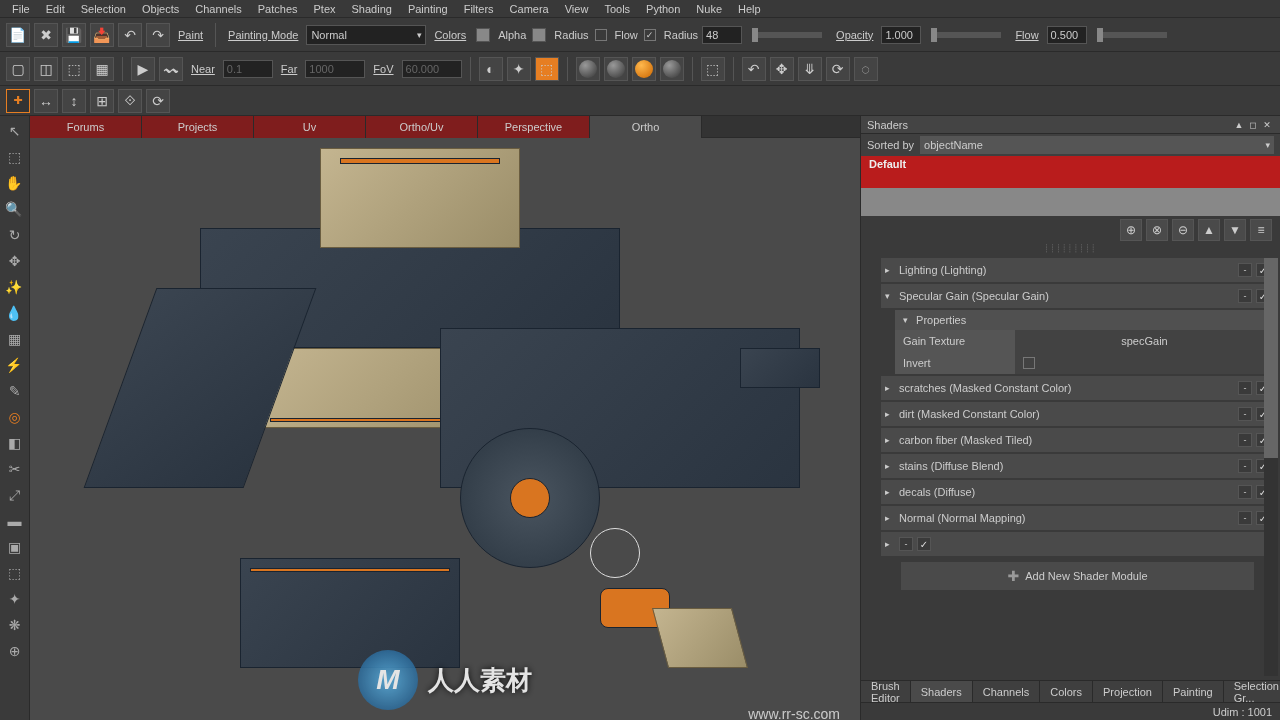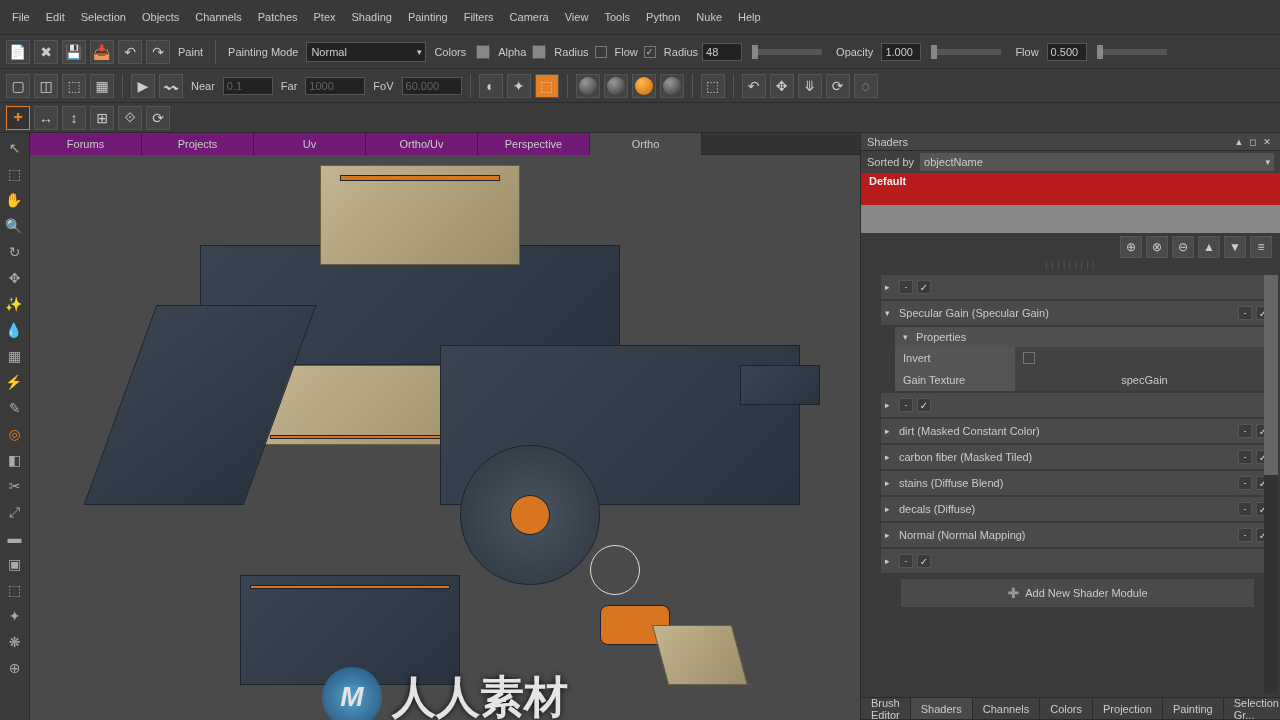--- a/index.html
+++ b/index.html
@@ -1,21 +1,21 @@
 <!DOCTYPE html>
 <html><head>
 <meta charset="utf-8">
 <style>
 * { margin:0; padding:0; box-sizing:border-box; font-family:Arial,sans-serif; font-size:11px; color:#ccc; }
 body { background:#393939; width:1280px; height:720px; overflow:hidden; user-select:none; }
-.menubar { height:35px; background:#393939; display:flex; align-items:center; padding:0 4px; border-bottom:1px solid #2a2a2a; }
+.menubar { height:18px; background:#393939; display:flex; align-items:center; padding:0 4px; border-bottom:1px solid #2a2a2a; }
 .menubar span { padding:0 8px; cursor:pointer; }
 .toolbar1 { height:34px; background:#3a3a3a; display:flex; align-items:center; padding:2px 6px; gap:4px; border-bottom:1px solid #2a2a2a; }
 .tb-btn { width:24px; height:24px; background:#444; border:1px solid #555; display:flex; align-items:center; justify-content:center; font-size:14px; cursor:pointer; }
-.tb-label { margin:0 4px; }
+.tb-label { margin:0 4px;text-decoration:underline; }
 .tb-label-right { margin-left:4px; }
 .tb-select { background:#222; border:1px solid #555; height:20px; padding:0 4px; width:120px; display:flex; align-items:center; justify-content:space-between; }
 .tb-select::after { content:"▾"; font-size:9px; }
 .tb-swatch { width:14px; height:14px; background:#888; border:1px solid #555; margin-left:2px; }
 .tb-check { width:12px; height:12px; border:1px solid #777; display:inline-block; margin-left:2px; }
 .tb-check.on::after{content:"✓";font-size:9px;position:relative;top:-2px;left:1px;}
 .tb-input { background:#222; border:1px solid #555; height:18px; width:40px; padding:0 3px; color:#ccc; }
 .tb-input.dim{color:#666;}
 .tb-slider { width:70px; height:6px; background:#555; position:relative; margin:0 6px; }
 .tb-slider::after{content:"";position:absolute;width:6px;height:14px;background:#888;top:-4px;left:0;}
@@ -25,31 +25,31 @@
 .sphere.orange{background:radial-gradient(circle at 35% 30%,#ffb84d,#cc6600);}
 .toolbar3{height:30px;background:#3a3a3a;display:flex;align-items:center;padding:2px 6px;gap:4px;border-bottom:1px solid #2a2a2a;}
 .toolbar3 .tb-btn.active{background:#333;border-color:#e67e22;}
 .toolbar3 .plus{color:#e67e22;}
 .main{display:flex;height:calc(720px - 18px - 34px - 34px - 30px);}
 .left-tools{width:30px;background:#3a3a3a;border-right:1px solid #2a2a2a;display:flex;flex-direction:column;align-items:center;padding-top:4px;gap:4px;}
 .lt-btn{width:22px;height:22px;display:flex;align-items:center;justify-content:center;font-size:14px;cursor:pointer;color:#aaa;}
 .lt-btn.active{color:#e67e22;}
 .center{flex:1;display:flex;flex-direction:column;}
 .tabs{height:22px;background:#333;display:flex;border-bottom:1px solid #2a2a2a;}
-.tab{width:112px;height:22px;background:#701a75;border-right:1px solid #2a2a2a;display:flex;align-items:center;justify-content:center;cursor:pointer;}
+.tab{width:112px;height:22px;background:#7f1d1d;border-right:1px solid #2a2a2a;display:flex;align-items:center;justify-content:center;cursor:pointer;}
 .tab.active{background:#4a4a4a;}
 .viewport{flex:1;background:#4a4a4a;position:relative;overflow:hidden;}
 .model{position:absolute;left:30px;top:10px;width:780px;height:520px;}
 .gun-body{position:absolute;background:linear-gradient(135deg,#3a4450,#2a3440);border:1px solid #1a2430;}
 .gun-tan{background:linear-gradient(135deg,#c4b590,#9a8d68);border:1px solid #6a5d40;}
 .gun-orange{background:#d97520;}
 .brush-cursor{position:absolute;left:560px;top:390px;width:50px;height:50px;border:1px solid #ddd;border-radius:50%;}
 .watermark{position:absolute;bottom:10px;left:50%;transform:translateX(-50%);display:flex;align-items:center;gap:10px;opacity:0.85;}
 .wm-logo{width:60px;height:60px;border-radius:50%;background:radial-gradient(circle,#5ab0e0,#1a5080);display:flex;align-items:center;justify-content:center;font-size:28px;font-weight:bold;color:#fff;font-style:italic;}
-.wm-text{font-size:44px;font-weight:bold;color:#fff;text-shadow:0 0 6px #000;}
+.wm-text{font-size:26px;font-weight:bold;color:#fff;text-shadow:0 0 6px #000;}
 .wm-url{position:absolute;bottom:-2px;right:20px;font-size:14px;color:#fff;opacity:0.7;}
 .right{width:420px;background:#3a3a3a;border-left:1px solid #2a2a2a;display:flex;flex-direction:column;}
 .panel-hdr{height:18px;background:#444;display:flex;align-items:center;padding:0 6px;border-bottom:1px solid #2a2a2a;}
 .panel-hdr .title{flex:1;}
 .panel-hdr .ctrl{width:14px;text-align:center;cursor:pointer;font-size:9px;}
 .sort-row{height:22px;background:#3f3f3f;display:flex;align-items:center;padding:0 6px;gap:6px;}
 .sort-field{flex:1;background:#555;height:18px;display:flex;align-items:center;padding:0 4px;justify-content:space-between;}
 .sort-field::after{content:"▾";font-size:9px;}
 .shader-list{height:60px;background:#888;margin:0;}
 .shader-item{height:16px;background:#b91c1c;padding:0 8px;display:flex;align-items:center;color:#eee;font-weight:bold;}
@@ -268,44 +268,46 @@
       <div class="si-btn">⊗</div>
       <div class="si-btn">⊖</div>
       <div class="si-btn">▲</div>
       <div class="si-btn">▼</div>
       <div class="si-btn">≡</div>
     </div>
     <div class="scroll-dots">┊┊┊┊┊┊┊┊┊</div>
     <div class="layers">
       <div class="layer-row">
         <span class="layer-arrow">▸</span>
+        <span class="layer-name">Lighting (Lighting)</span>
         <span class="layer-sq">-</span>
         <span class="layer-chk on"></span>
       </div>
       <div class="layer-row">
         <span class="layer-arrow">▾</span>
         <span class="layer-name">Specular Gain (Specular Gain)</span>
         <span class="layer-sq">-</span>
         <span class="layer-chk on"></span>
       </div>
       <div class="prop-section">
         <div class="prop-hdr"><span class="layer-arrow">▾</span>&nbsp;<span>Properties</span></div>
+        <div class="prop-row">
+          <div class="prop-label">Gain Texture</div>
+          <div class="prop-val">specGain</div>
+        </div>
         <div class="prop-row">
           <div class="prop-label">Invert</div>
           <div class="prop-val" style="justify-content:flex-start">
               <div class="prop-chk"></div>
             </div>
         </div>
-        <div class="prop-row">
-          <div class="prop-label">Gain Texture</div>
-          <div class="prop-val">specGain</div>
-        </div>
-      </div>
-      <div class="layer-row">
-          <span class="layer-arrow">▸</span>
+      </div>
+      <div class="layer-row">
+          <span class="layer-arrow">▸</span>
+          <span class="layer-name">scratches (Masked Constant Color)</span>
           <span class="layer-sq">-</span>
           <span class="layer-chk on"></span>
         </div>
       <div class="layer-row">
           <span class="layer-arrow">▸</span>
           <span class="layer-name">dirt (Masked Constant Color)</span>
           <span class="layer-sq">-</span>
           <span class="layer-chk on"></span>
         </div>
       <div class="layer-row">

